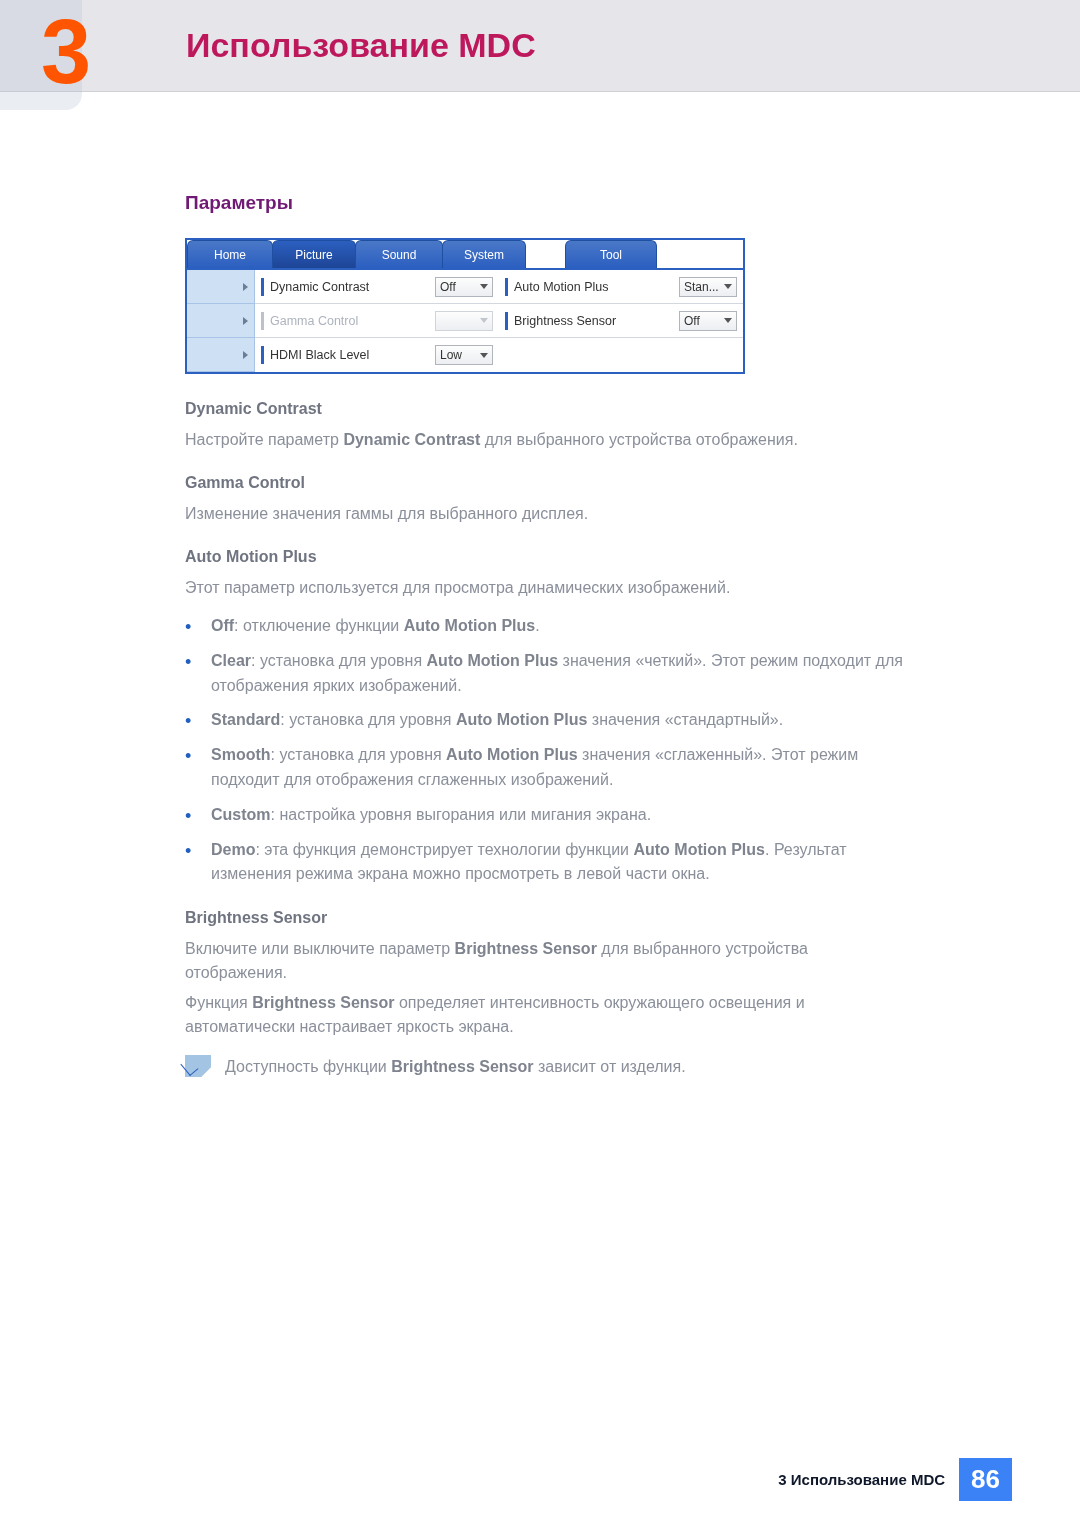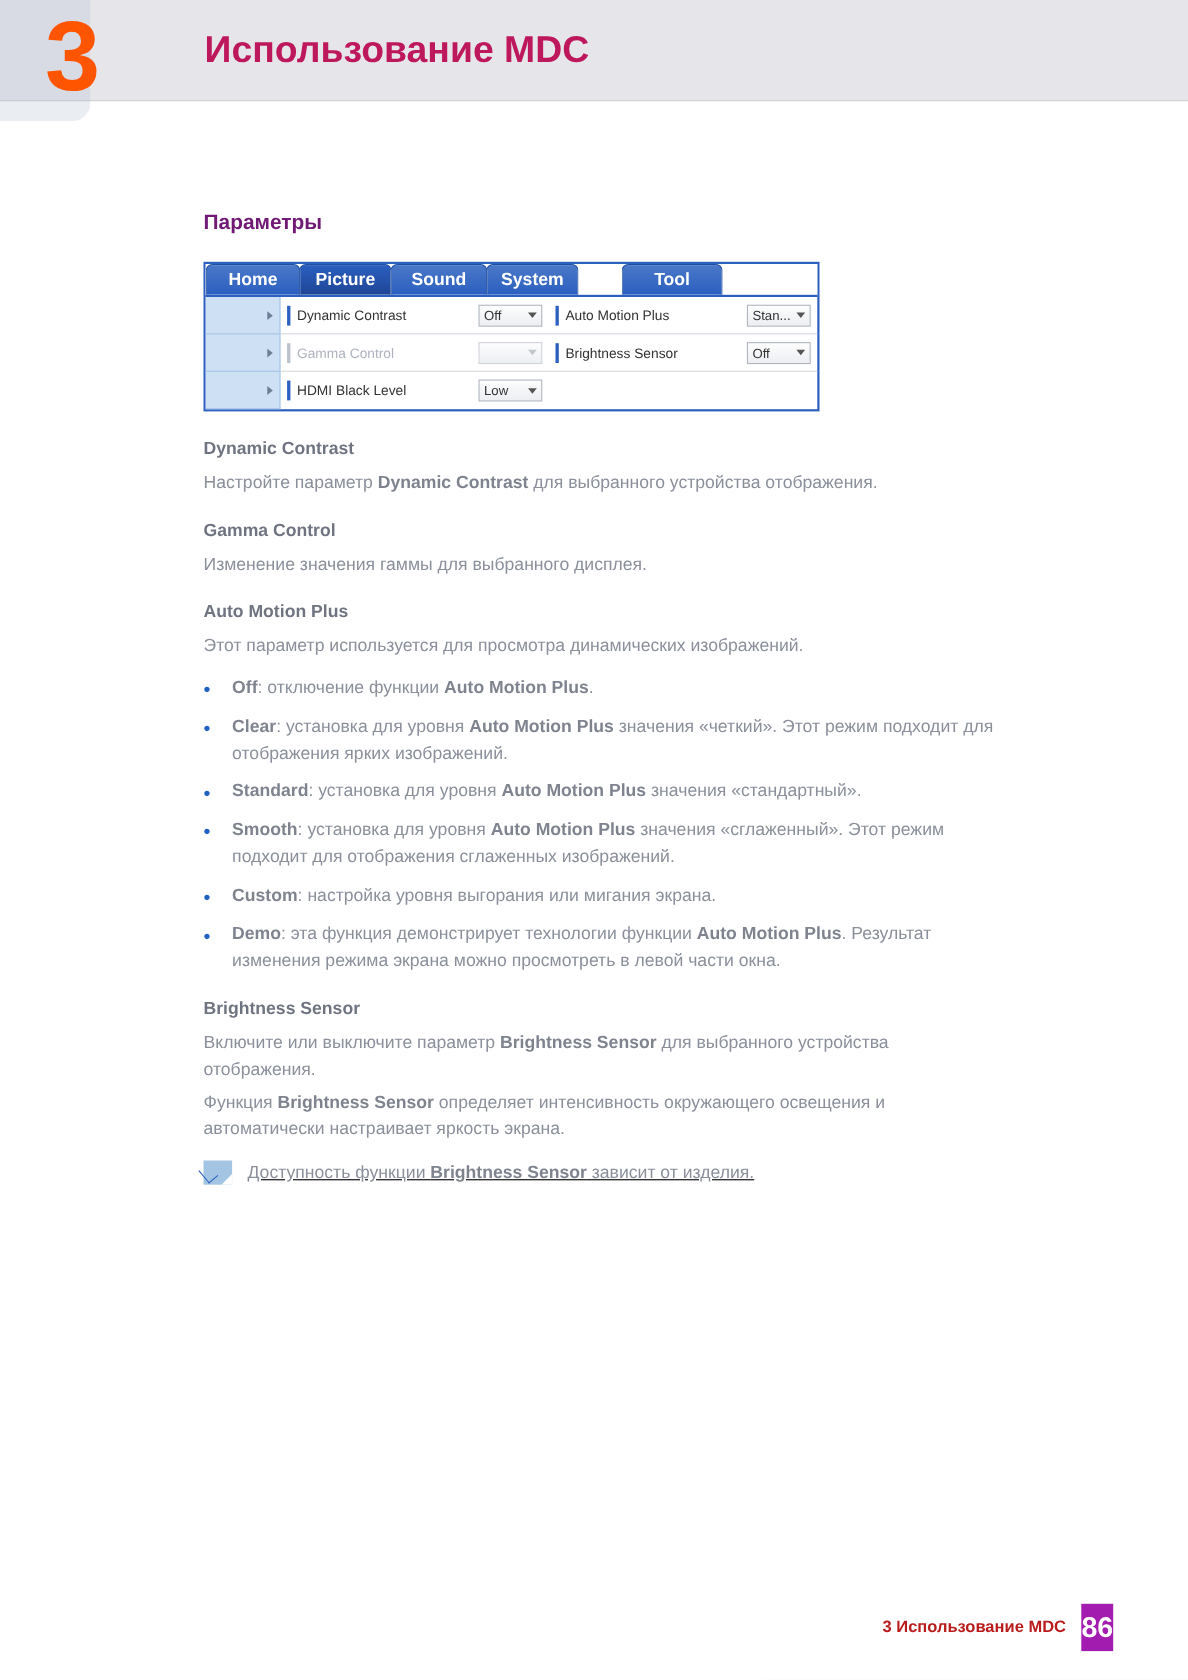--- a/index.html
+++ b/index.html
@@ -83,22 +83,22 @@
       display: flex;
       background: #fff;
     }
     .app-tab {
       flex: 0 0 auto;
       width: 86px;
       height: 28px;
       border: 1px solid #1e4fa0;
       border-bottom: none;
       color: #ffffff;
-      font-weight: bold;
-      font-size: 16px;
+      font-weight: normal;
+      font-size: 12px;
       display: flex;
       align-items: center;
       justify-content: center;
       background: linear-gradient(#4a78c8, #2b5fc0);
       margin-right: -1px;
       border-top-left-radius: 6px;
       border-top-right-radius: 6px;
     }
     .app-tab.home { width: 86px; }
     .app-tab.picture { width: 84px; background: linear-gradient(#2b5fc0, #1e4596); }
@@ -212,21 +212,20 @@
       left: -26px;
       top: 0;
       color: #2060c0;
       font-size: 18px;
     }
     .note-row {
       display: flex;
       align-items: flex-start;
       gap: 14px;
       margin-top: 16px;
-      text-decoration: underline;
     }
     .note-icon {
       width: 26px;
       height: 22px;
       background: #a3c5e3;
       position: relative;
       flex: 0 0 auto;
     }
     .note-icon::before {
       content: "";
@@ -253,30 +252,30 @@
     }
     .footer {
       position: absolute;
       bottom: 26px;
       right: 68px;
       display: flex;
       align-items: center;
       gap: 14px;
     }
     .footer-text {
-      color: #b91c1c;
+      color: #0f172a;
       font-size: 15px;
       font-weight: bold;
     }
     .footer-num {
-      background: #a21caf;
+      background: #3b82f6;
       color: #fff;
       font-size: 26px;
       font-weight: bold;
-      padding: 6px 0;
+      padding: 6px 12px;
     }
   </style>
 </head>
 <body>
 
 <div class="page">
   <div class="header-banner">
     <div class="chapter-badge">
       <span class="chapter-number">3</span>
     </div>

